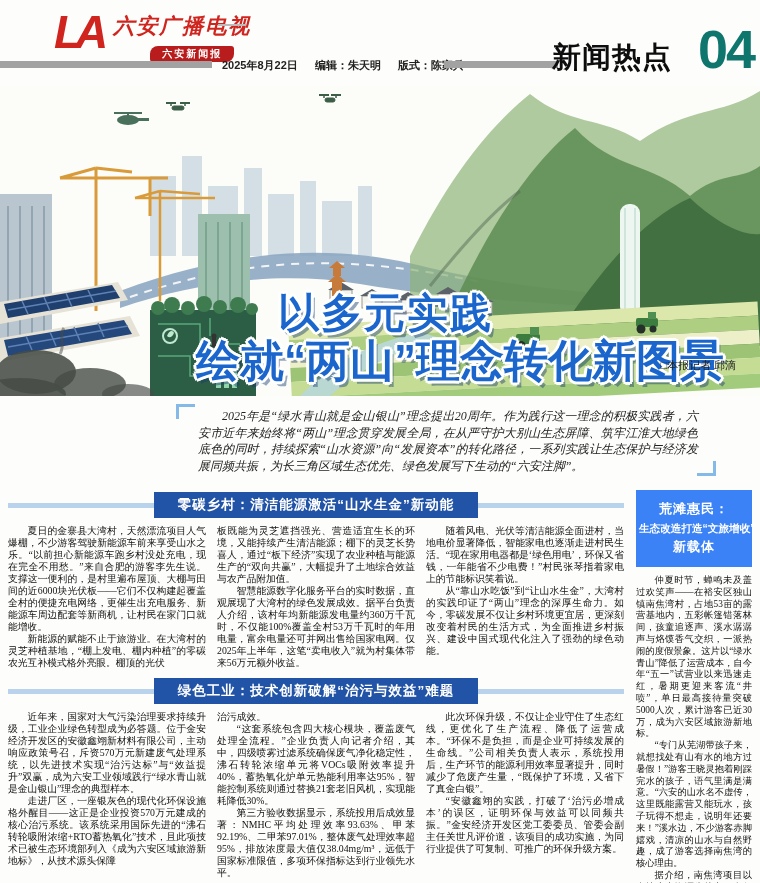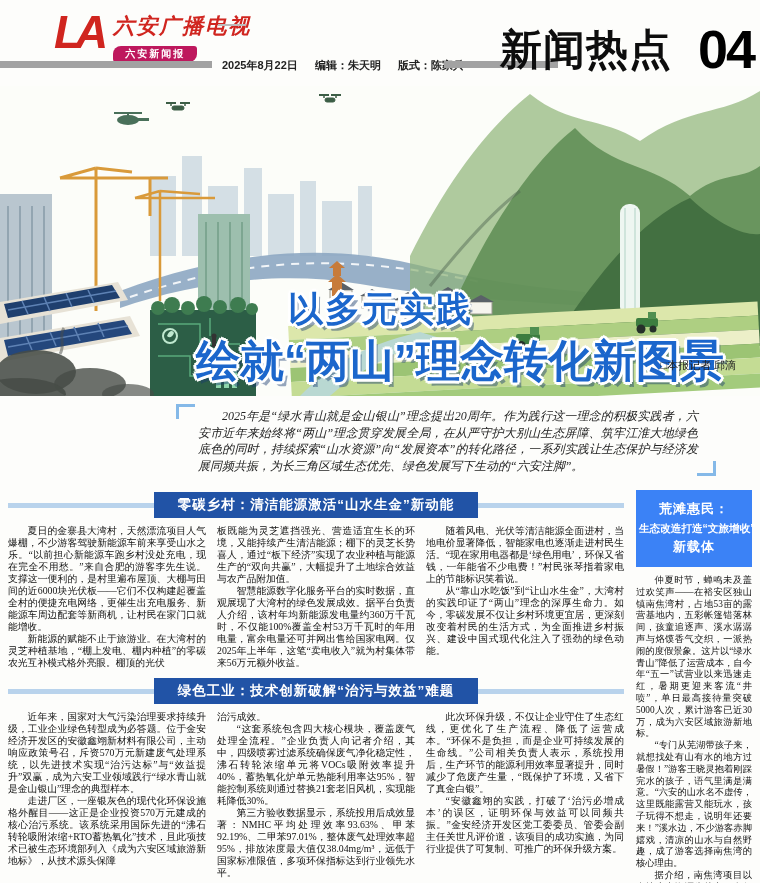--- a/index.html
+++ b/index.html
@@ -5,43 +5,43 @@
   html,body{margin:0;padding:0;}
   body{width:760px;height:883px;overflow:hidden;background:#fdfdfb;
        font-family:"Liberation Serif","DejaVu Serif",serif;color:#1c1c1c;position:relative;}
   
   .masthead{position:relative;height:86px;}
   .logo{position:absolute;left:54px;top:6px;display:flex;align-items:flex-start;}
   .logo-mono{font-family:"Liberation Sans",sans-serif;font-weight:900;font-style:italic;
              font-size:46px;line-height:52px;color:#d0251f;letter-spacing:-7px;padding-right:12px;}
   .brand-wrap{padding-top:6px;}
   .brand{font-size:21px;font-weight:bold;font-style:italic;color:#d0251f;letter-spacing:2px;}
-  .brand-badge{display:inline-block;margin-top:6px;background:#be185d;color:#fff;
-               font-size:10px;font-weight:bold;padding:1px 12px;border-radius:8px 3px 8px 3px;letter-spacing:2px;}
+  .brand-badge{display:inline-block;margin-top:6px;background:#b91c1c;color:#fff;
+               font-size:10px;font-weight:bold;padding:1px 12px;border-radius:8px 3px 8px 3px;letter-spacing:2px;margin-left:37px;}
   .brand-line{position:absolute;left:218px;top:24px;width:28px;height:2px;background:#bbb;}
   .daterow{position:absolute;left:0;top:58px;height:14px;width:100%;}
   .bar{position:absolute;top:3px;height:7px;background:#a2a2a2;}
   .bar-l{left:0;width:212px;}
   .bar-r{left:444px;width:114px;}
   .dateline{position:absolute;left:222px;top:0;font-size:11px;font-weight:bold;
             font-family:"Liberation Sans",sans-serif;color:#222;white-space:nowrap;}
   .dateline span{margin-right:14px;}
-  .sec-name{position:absolute;right:88px;top:22px;font-family:"Liberation Sans",sans-serif;
-            font-weight:900;font-size:42px;color:#0d0d0d;letter-spacing:1px;}
+  .sec-name{position:absolute;right:88px;top:38px;font-family:"Liberation Sans",sans-serif;
+            font-weight:900;font-size:29px;color:#0d0d0d;letter-spacing:1px;}
   .page-num{position:absolute;right:6px;top:18px;font-family:"Liberation Sans",sans-serif;
-            font-weight:900;font-size:54px;color:#000000;letter-spacing:-2px;}
+            font-weight:900;font-size:54px;color:#0f766e;letter-spacing:-2px;}
   
   .hero{position:relative;width:760px;height:310px;}
   .hero svg{display:block;}
   .headline{position:absolute;font-family:"Liberation Sans","DejaVu Sans",sans-serif;font-weight:900;
             color:#1b66cc;white-space:nowrap;
             text-shadow:-2px -2px 0 #fff,2px -2px 0 #fff,-2px 2px 0 #fff,2px 2px 0 #fff,
                         -3px 0 0 #fff,3px 0 0 #fff,0 3px 0 #fff,0 -3px 0 #fff,
                         4px 5px 0 rgba(25,58,110,.45);}
-  .headline-1{left:288px;top:200px;font-size:35px;letter-spacing:2px;}
+  .headline-1{left:278px;top:200px;font-size:41px;letter-spacing:2px;}
   .headline-2{left:196px;top:246px;font-size:44px;letter-spacing:0px;}
   .byline{position:absolute;right:24px;top:272px;font-size:11px;color:#222;}
   
   .intro{position:relative;margin:8px 46px 6px 186px;width:524px;
          font-style:italic;font-size:12px;line-height:16.5px;color:#222;text-align:justify;}
   .intro p{margin:12px;text-indent:2em;}
   .corner-tl,.corner-br{position:absolute;width:16px;height:12px;}
   .corner-tl{left:-10px;top:-4px;border-left:3px solid #85b9e8;border-top:3px solid #85b9e8;}
   .corner-br{right:-6px;bottom:-2px;border-right:3px solid #85b9e8;border-bottom:3px solid #85b9e8;}
   

